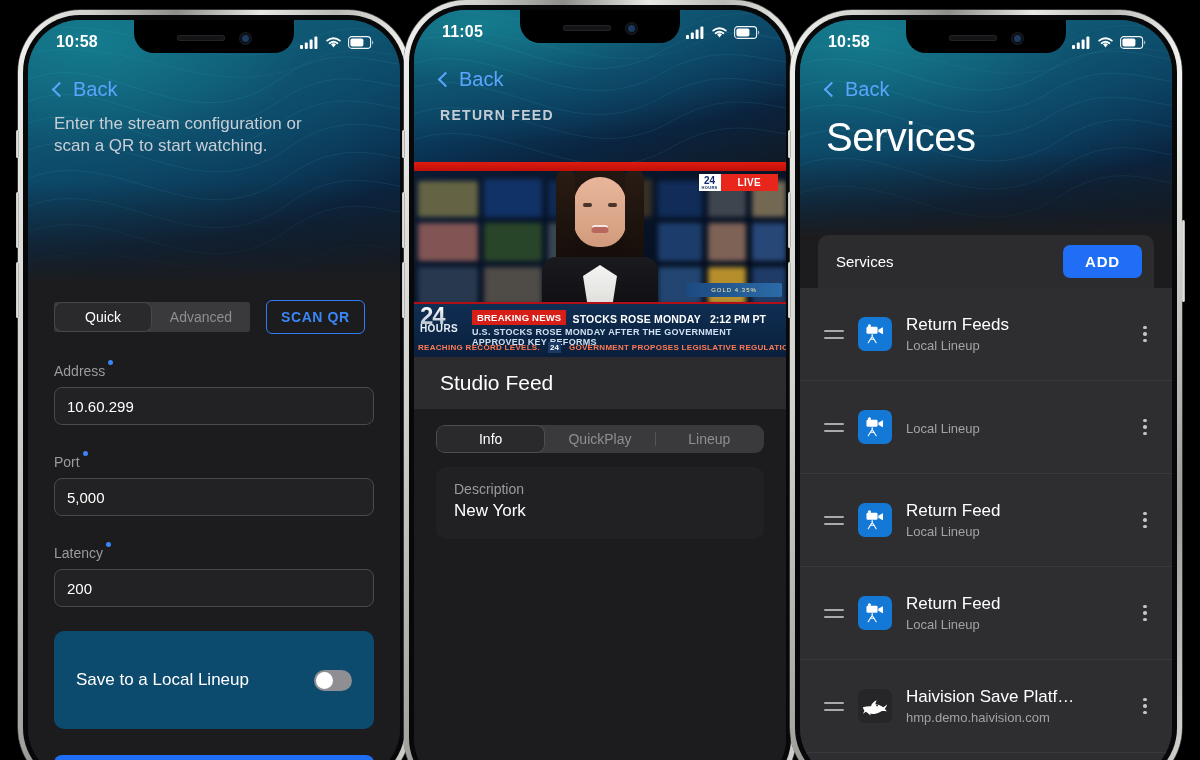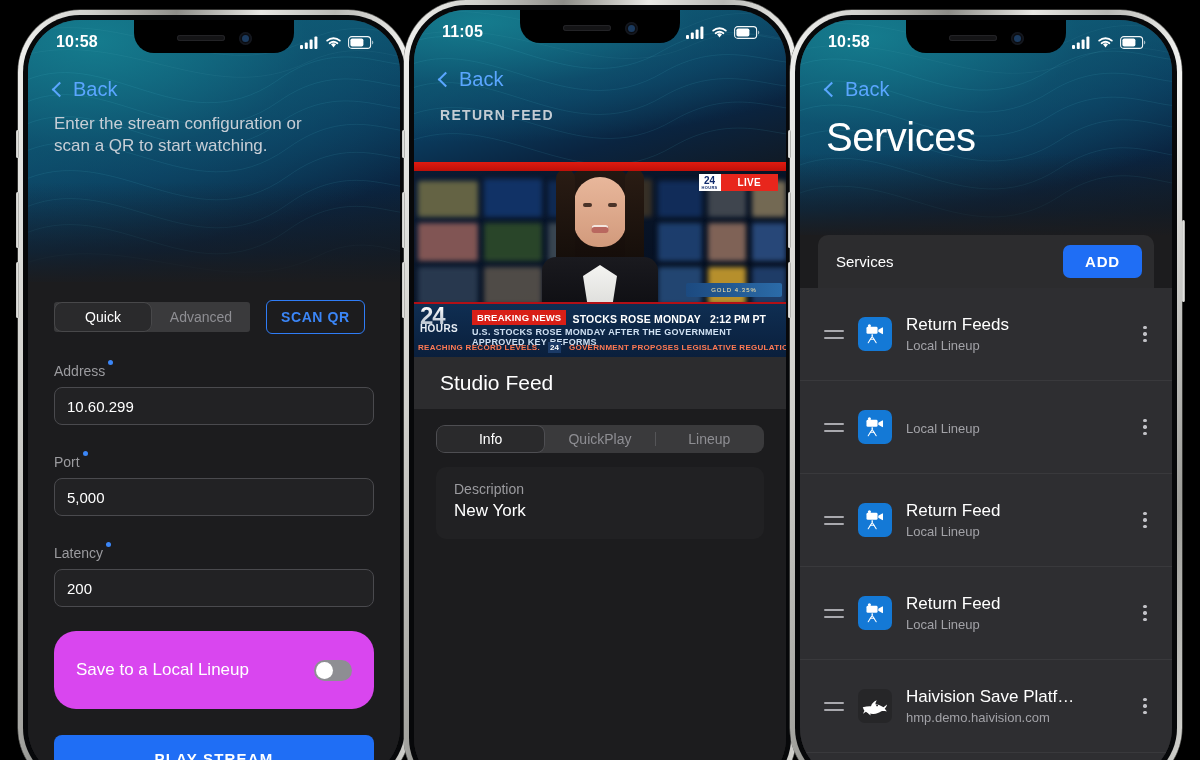--- a/index.html
+++ b/index.html
@@ -85,21 +85,21 @@
   .segmented { flex: 1; display: flex; background: #3a3a3c; border-radius: 3px; padding: 0; overflow: hidden; height: 30px; max-width: 196px; }
   .seg { flex: 1; display: flex; align-items: center; justify-content: center; font-size: 14px; color: #8e8e93; }
   .seg.active { background: #2a2a2c; color: #fff; border-radius: 8px; box-shadow: inset 0 0 0 1px #48484a; }
   .scanqr { border: 1px solid #2f7cf6; color: #3b86f7; border-radius: 6px; font-size: 14px; font-weight: 700;
             letter-spacing: .6px; padding: 8px 14px; background: transparent; }
   .fieldgrp { margin-top: 28px; }
   .flabel { font-size: 14px; color: #9b9b9f; position: relative; display: inline-block; }
   .flabel .dot { position: absolute; top: -3px; right: -8px; width: 5px; height: 5px; border-radius: 50%; background: #3b86f7; }
   .finput { margin-top: 7px; height: 38px; border: 1px solid #4a4a4e; border-radius: 8px; background: #222224;
             display: flex; align-items: center; padding: 0 12px; color: #fff; font-size: 15px; }
-  .togglecard { margin-top: 24px; background: #d946ef; border-radius: 22px; height: 78px;
+  .togglecard { margin-top: 24px; background: #0c4a6e; border-radius: 10px; height: 98px;
                 display: flex; align-items: center; justify-content: space-between; padding: 0 22px; }
   .togglecard .t-lbl { color: #fff; font-size: 17px; }
   .switch { width: 38px; height: 21px; border-radius: 11px; background: #8e8e93; position: relative; }
   .switch .knob { position: absolute; top: 2px; left: 2px; width: 17px; height: 17px; border-radius: 50%; background: #fff; }
   .playbtn { margin-top: 26px; height: 46px; background: #1f6ef5; border-radius: 8px; color: #fff;
              display: flex; align-items: center; justify-content: center; font-size: 15px; font-weight: 700; letter-spacing: 1.2px; }
 
   
   .section-cap { position: relative; z-index: 5; color: #c3ccd4; font-size: 14px; font-weight: 700; letter-spacing: 1.3px; padding: 16px 26px 14px; }
   .video { position: relative; width: 100%; height: 195px; background: #05070d; overflow: hidden; flex: none; }

